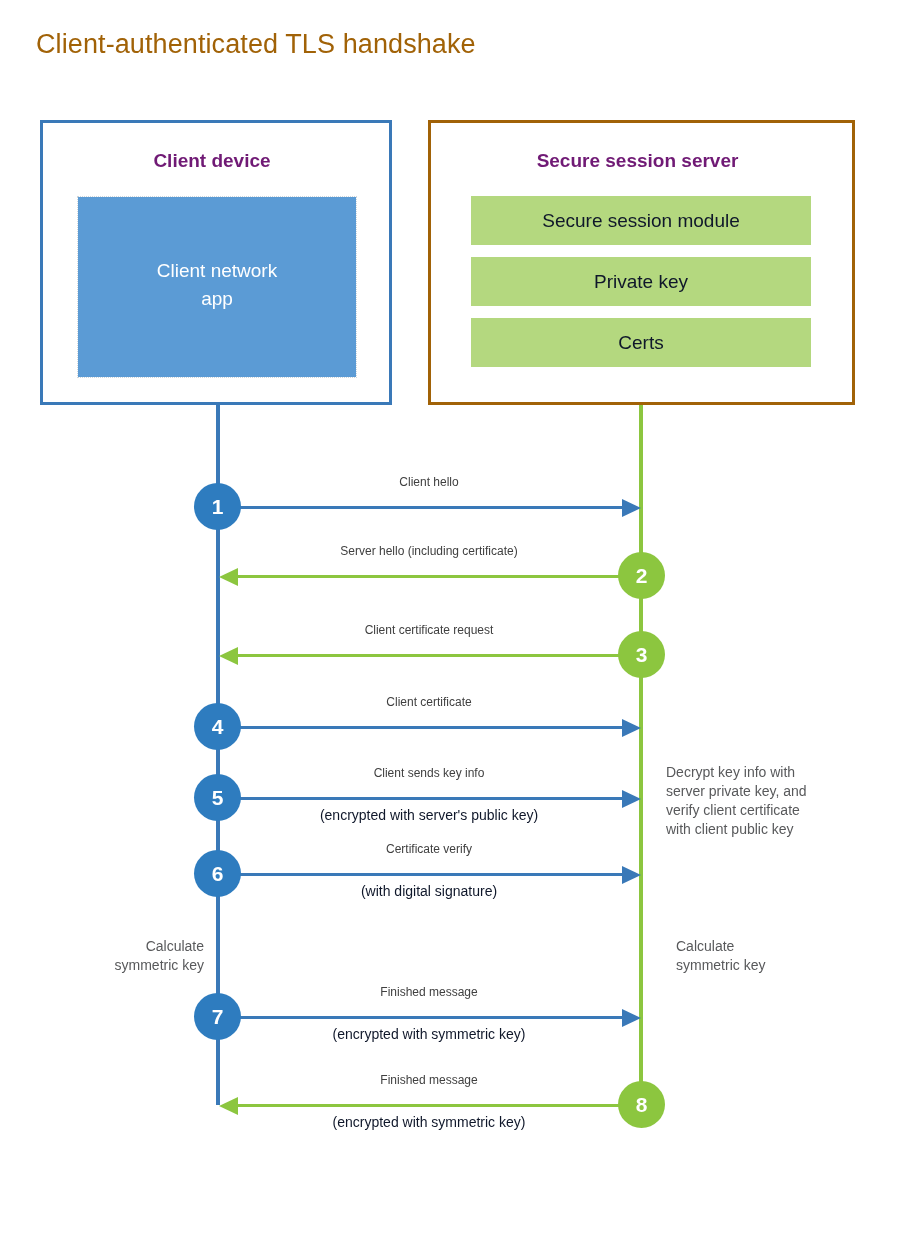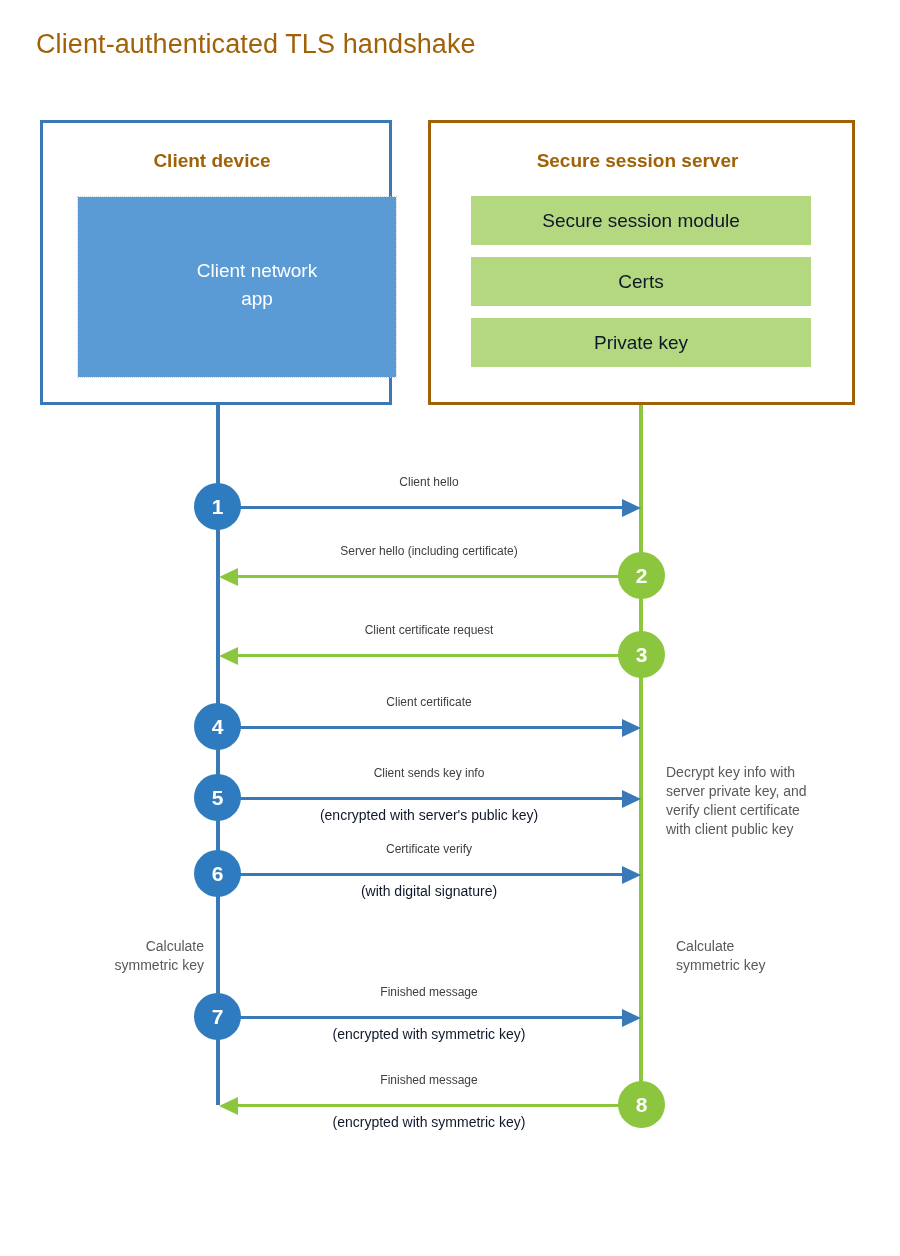--- a/index.html
+++ b/index.html
@@ -53,36 +53,35 @@
     border: 3px solid #a16207;
   }
   .actor-title {
     position: absolute;
     left: 0;
     right: 8px;
     top: 27px;
     text-align: center;
     font-size: 19px;
     font-weight: bold;
-    color: #a16207;
+    color: #701a75;
   }
 
   
   #client-app {
     position: absolute;
     left: 35px;
     top: 74px;
     width: 278px;
     height: 180px;
     background: #5b9bd5;
     outline: 1px dotted #cfd6db;
     display: flex;
     align-items: center;
     justify-content: center;
-    padding-left: 40px;
   }
   #client-app .app-label {
     color: #ffffff;
     font-size: 19px;
     line-height: 28px;
     text-align: center;
     font-weight: 400;
     padding-bottom: 4px;
     white-space: pre-line;
   }
@@ -235,22 +234,22 @@
     <div id="client-app">
       <div class="app-label">Client network
 app</div>
     </div>
   </div>
 
   <div id="server-box" class="actor-box">
     <div class="actor-title">Secure session server</div>
     <div id="server-modules">
       <div class="server-bar">Secure session module</div>
+      <div class="server-bar">Private key</div>
       <div class="server-bar">Certs</div>
-      <div class="server-bar">Private key</div>
     </div>
   </div>
 
   <div id="client-lifeline" class="lifeline"></div>
   <div id="server-lifeline" class="lifeline"></div>
 
   <div class="step to-server" style="top:507px">
     <div class="step-label">Client hello</div>
     <div class="arrow-line"></div>
     <div class="arrow-head"></div>

